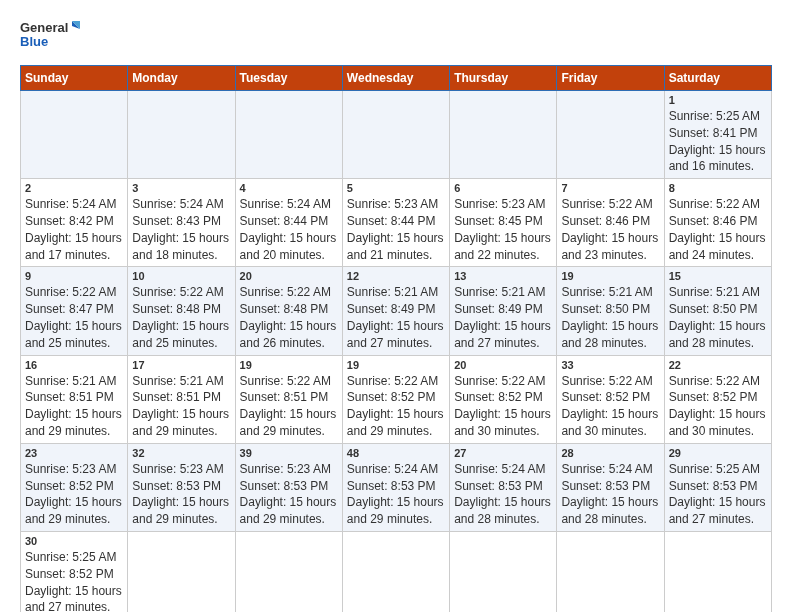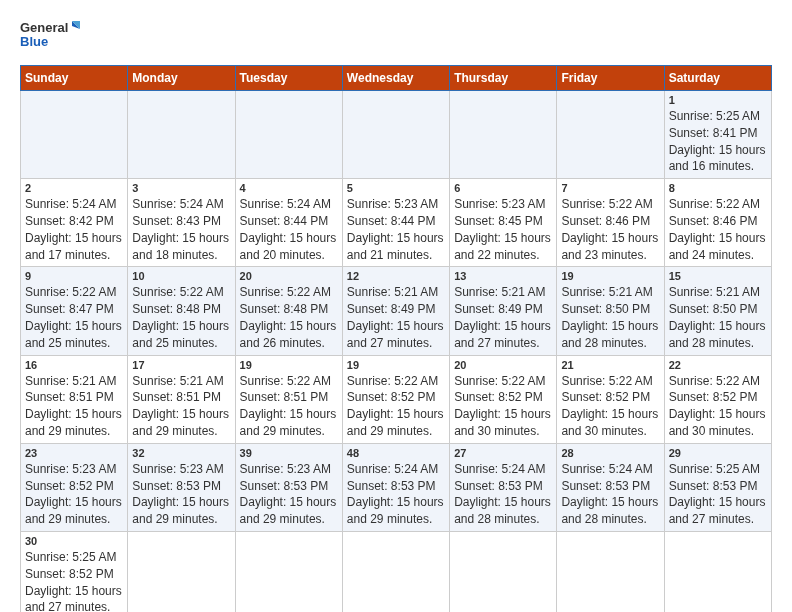--- a/index.html
+++ b/index.html
@@ -258,21 +258,21 @@
 and 29 minutes.</div>
         </td>
         <td>
           <span class="day-number">20</span>
           <div class="day-info" style="white-space: pre-line;">Sunrise: 5:22 AM
 Sunset: 8:52 PM
 Daylight: 15 hours
 and 30 minutes.</div>
         </td>
         <td>
-          <span class="day-number">21</span>
+          <span class="day-number">33</span>
           <div class="day-info" style="white-space: pre-line;">Sunrise: 5:22 AM
 Sunset: 8:52 PM
 Daylight: 15 hours
 and 30 minutes.</div>
         </td>
         <td>
           <span class="day-number">22</span>
           <div class="day-info" style="white-space: pre-line;">Sunrise: 5:22 AM
 Sunset: 8:52 PM
 Daylight: 15 hours

